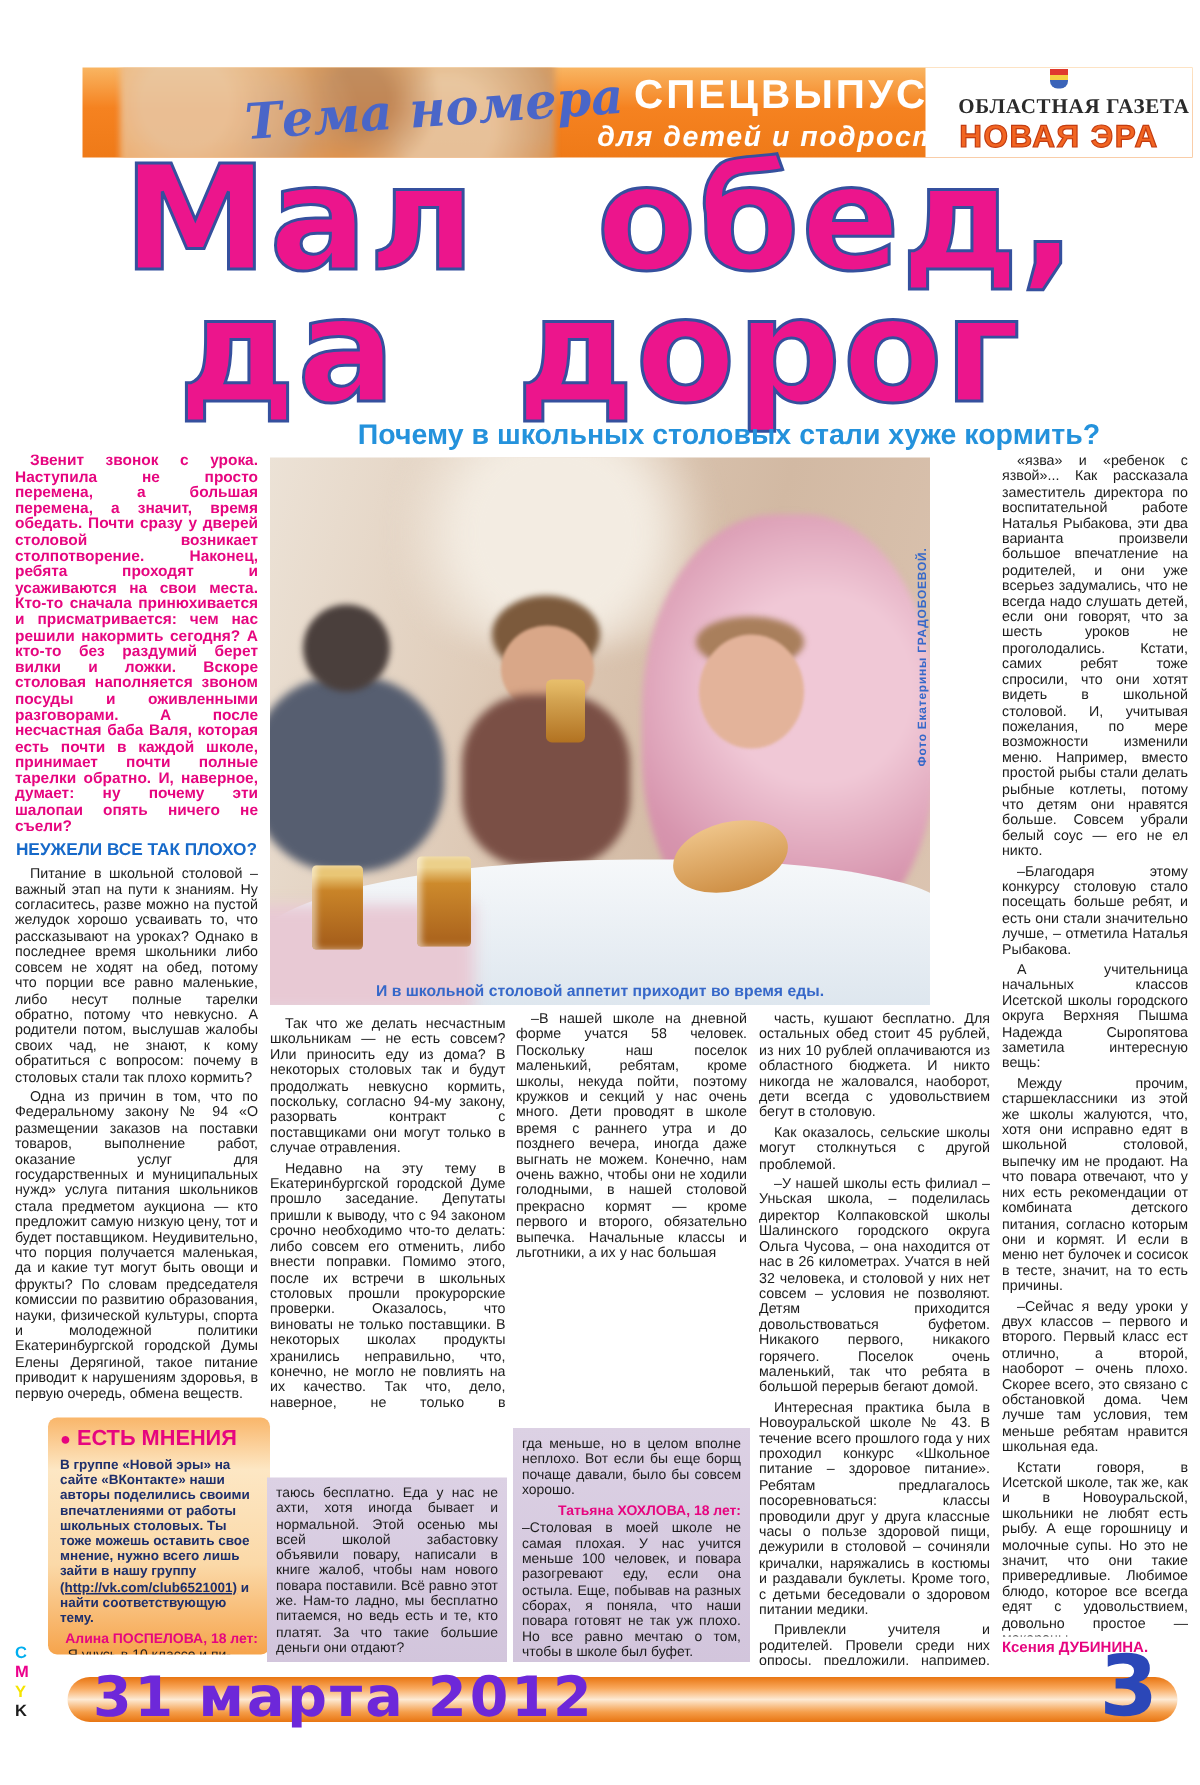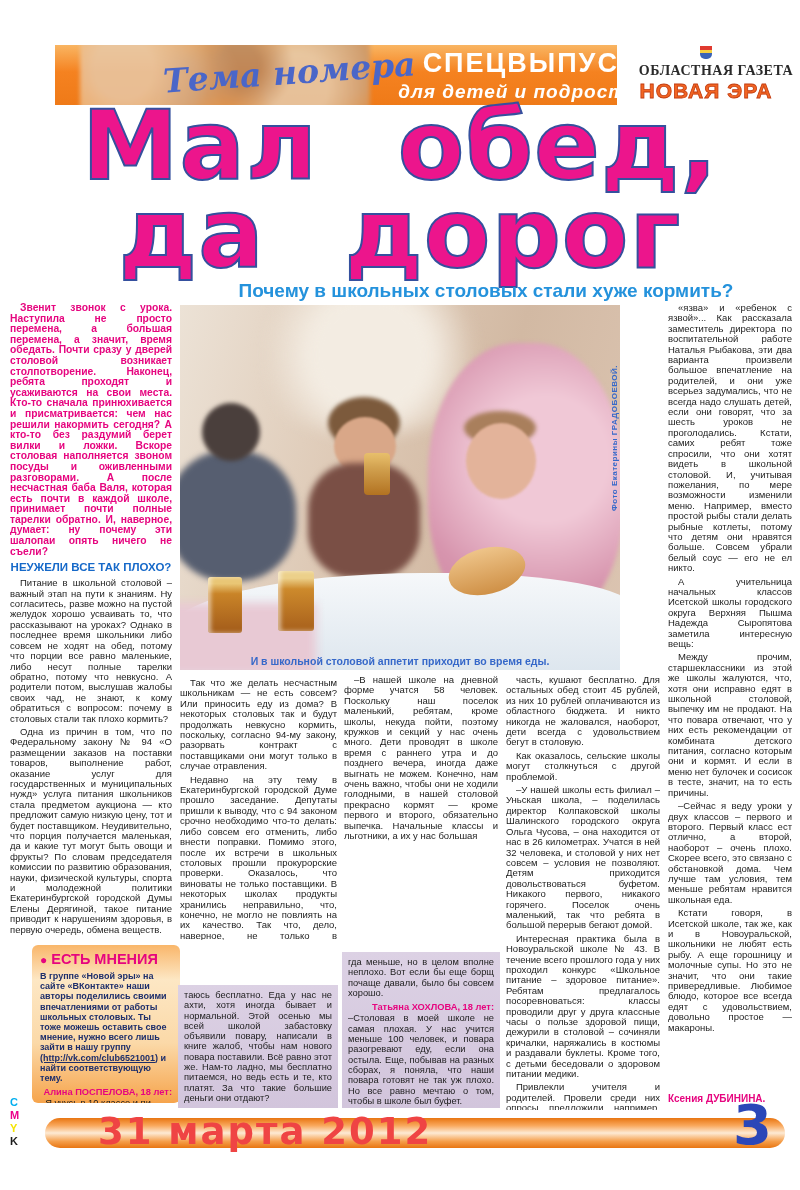--- a/index.html
+++ b/index.html
@@ -93,21 +93,21 @@
   .op-text{font-size:9.3px;line-height:10.3px;color:#1c1c1c;text-align:justify;}
   .lav{position:absolute;padding:5px 6px;box-sizing:border-box;overflow:hidden;
     background:linear-gradient(180deg,#dcd1e4,#d2c5dc);font-size:9.3px;line-height:10.3px;text-align:justify;}
   .lav2{left:178px;top:985px;width:160px;height:123px;}
   .lav3{left:342px;top:952px;width:158px;height:156px;}
 
   
   .footer-bar{position:absolute;left:45px;top:1118px;width:740px;height:30px;border-radius:15px;
     background:linear-gradient(180deg,#e87511 0%,#f9a85c 25%,#fdead4 50%,#f59e4a 78%,#e87511 100%);}
   .footer-date{position:absolute;left:62px;top:1110px;font-size:37px;font-weight:bold;
-    color:#ef4444;letter-spacing:2px;font-family:"DejaVu Sans",sans-serif;margin-left:36px;}
+    color:#6d28d9;letter-spacing:2px;font-family:"DejaVu Sans",sans-serif;}
   .page-num{position:absolute;right:28px;top:1092px;font-size:56px;font-weight:bold;color:#2b47b8;
     font-family:"DejaVu Sans",sans-serif;}
   .marks{position:absolute;left:10px;top:1096px;font-size:11px;font-weight:bold;line-height:13px;}
   .mk-c{color:#00aeef;} .mk-m{color:#ec008c;} .mk-y{color:#f5e400;} .mk-k{color:#1c1c1c;}
 </style>
 </head>
 <body>
 
 <div class="page">
 
@@ -170,20 +170,21 @@
   <div class="col c4">
     <p>часть, кушают бесплатно. Для остальных обед стоит 45 рублей, из них 10 рублей оплачиваются из областного бюджета. И никто никогда не жаловался, наоборот, дети всегда с удовольствием бегут в столовую.</p>
     <p>Как оказалось, сельские школы могут столкнуться с другой проблемой.</p>
     <p>–У нашей школы есть филиал – Уньская школа, – поделилась директор Колпаковской школы Шалинского городского округа Ольга Чусова, – она находится от нас в 26 километрах. Учатся в ней 32 человека, и столовой у них нет совсем – условия не позволяют. Детям приходится довольствоваться буфетом. Никакого первого, никакого горячего. Поселок очень маленький, так что ребята в большой перерыв бегают домой.</p>
     <p>Интересная практика была в Новоуральской школе № 43. В течение всего прошлого года у них проходил конкурс «Школьное питание – здоровое питание». Ребятам предлагалось посоревноваться: классы проводили друг у друга классные часы о пользе здоровой пищи, дежурили в столовой – сочиняли кричалки, наряжались в костюмы и раздавали буклеты. Кроме того, с детьми беседовали о здоровом питании медики.</p>
     <p>Привлекли учителя и родителей. Провели среди них опросы, предложили, например, найти ассоциации к слову</p>
   </div>
 
   <div class="col c5">
     <p>«язва» и «ребенок с язвой»... Как рассказала заместитель директора по воспитательной работе Наталья Рыбакова, эти два варианта произвели большое впечатление на родителей, и они уже всерьез задумались, что не всегда надо слушать детей, если они говорят, что за шесть уроков не проголодались. Кстати, самих ребят тоже спросили, что они хотят видеть в школьной столовой. И, учитывая пожелания, по мере возможности изменили меню. Например, вместо простой рыбы стали делать рыбные котлеты, потому что детям они нравятся больше. Совсем убрали белый соус — его не ел никто.</p>
+    <p>–Благодаря этому конкурсу столовую стало посещать больше ребят, и есть они стали значительно лучше, – отметила Наталья Рыбакова.</p>
     <p>А учительница начальных классов Исетской школы городского округа Верхняя Пышма Надежда Сыропятова заметила интересную вещь:</p>
     <p>Между прочим, старшеклассники из этой же школы жалуются, что, хотя они исправно едят в школьной столовой, выпечку им не продают. На что повара отвечают, что у них есть рекомендации от комбината детского питания, согласно которым они и кормят. И если в меню нет булочек и сосисок в тесте, значит, на то есть причины.</p>
     <p>–Сейчас я веду уроки у двух классов – первого и второго. Первый класс ест отлично, а второй, наоборот – очень плохо. Скорее всего, это связано с обстановкой дома. Чем лучше там условия, тем меньше ребятам нравится школьная еда.</p>
     <p>Кстати говоря, в Исетской школе, так же, как и в Новоуральской, школьники не любят есть рыбу. А еще горошницу и молочные супы. Но это не значит, что они такие привередливые. Любимое блюдо, которое все всегда едят с удовольствием, довольно простое — макароны.</p>
 
   </div>
   <div class="signature">Ксения ДУБИНИНА.</div>
 
   <div class="op-box">
     <div class="op-title">

